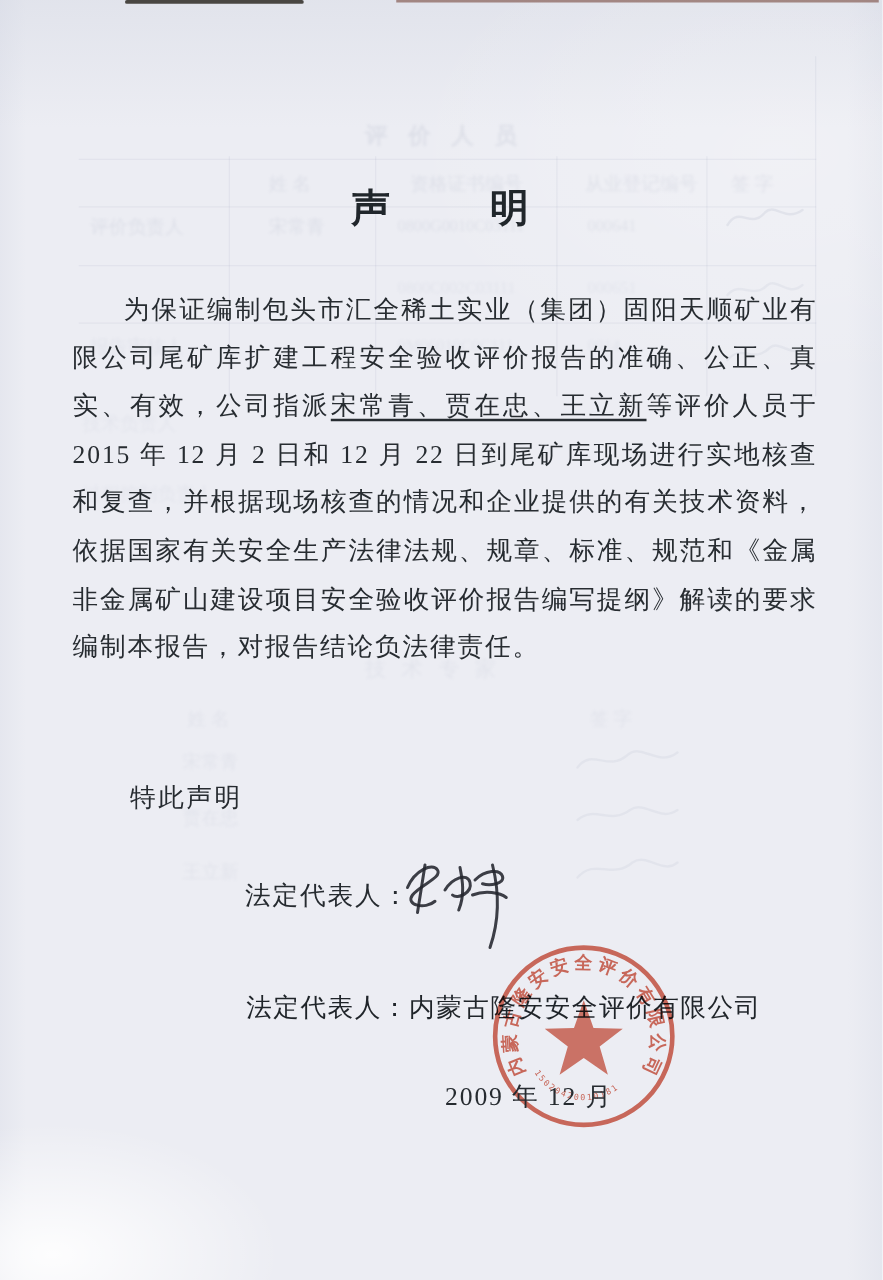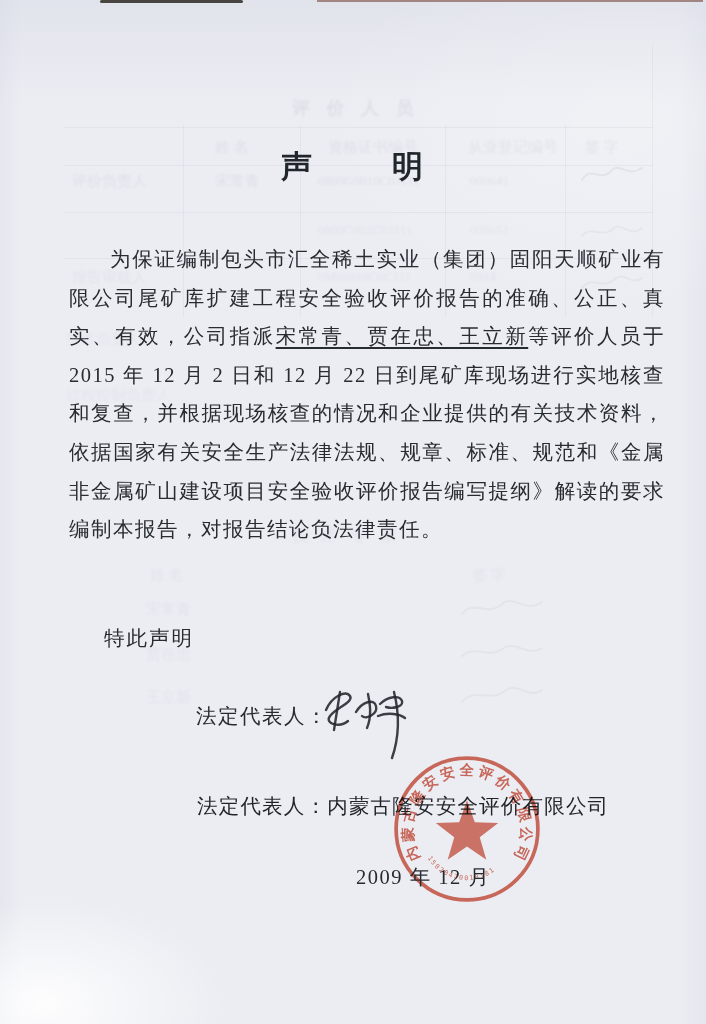--- a/index.html
+++ b/index.html
@@ -23,21 +23,21 @@
   .f12{opacity:.13;} .f09{opacity:.09;} .f07{opacity:.07;}
   .bline{background:#8792ad; opacity:.10;}
   .scrib{stroke:#8b94ab; fill:none; stroke-width:2px; stroke-linecap:round;}
   
   .title{
     left:0; right:0; top:146px; display:flex; justify-content:center; gap:78px;
     font-size:31px; font-weight:bold; letter-spacing:2px; color:#20262b;
   }
   
   .para{
-    left:58px; top:229px; width:596px; margin:11px;
+    left:58px; top:229px; width:596px; margin:0;
     font-size:20.5px; line-height:38.6px; letter-spacing:1.5px;
     text-align:justify; text-justify:inter-ideograph; text-indent:2em; color:#272c31;
   }
   .names{ text-decoration:underline; text-underline-offset:4px; text-decoration-thickness:1.5px; }
   .closing{ left:104px; top:624px; font-size:20.5px; letter-spacing:2px;text-align:right; }
   .legal-row{ left:196px; top:702px; font-size:20.5px; letter-spacing:1.5px; }
   .sig{ left:314px; top:680px; }
   .sig path{ stroke:#23262e; fill:none; stroke-width:2.4px; stroke-linecap:round; stroke-linejoin:round; opacity:.88;}
   .unit-row{ left:197px; top:792px; font-size:20.5px; letter-spacing:1.2px; color:#1f2429; }
   .date{ left:356px; top:863px; font-size:20.5px; letter-spacing:1.5px; z-index:3; }

